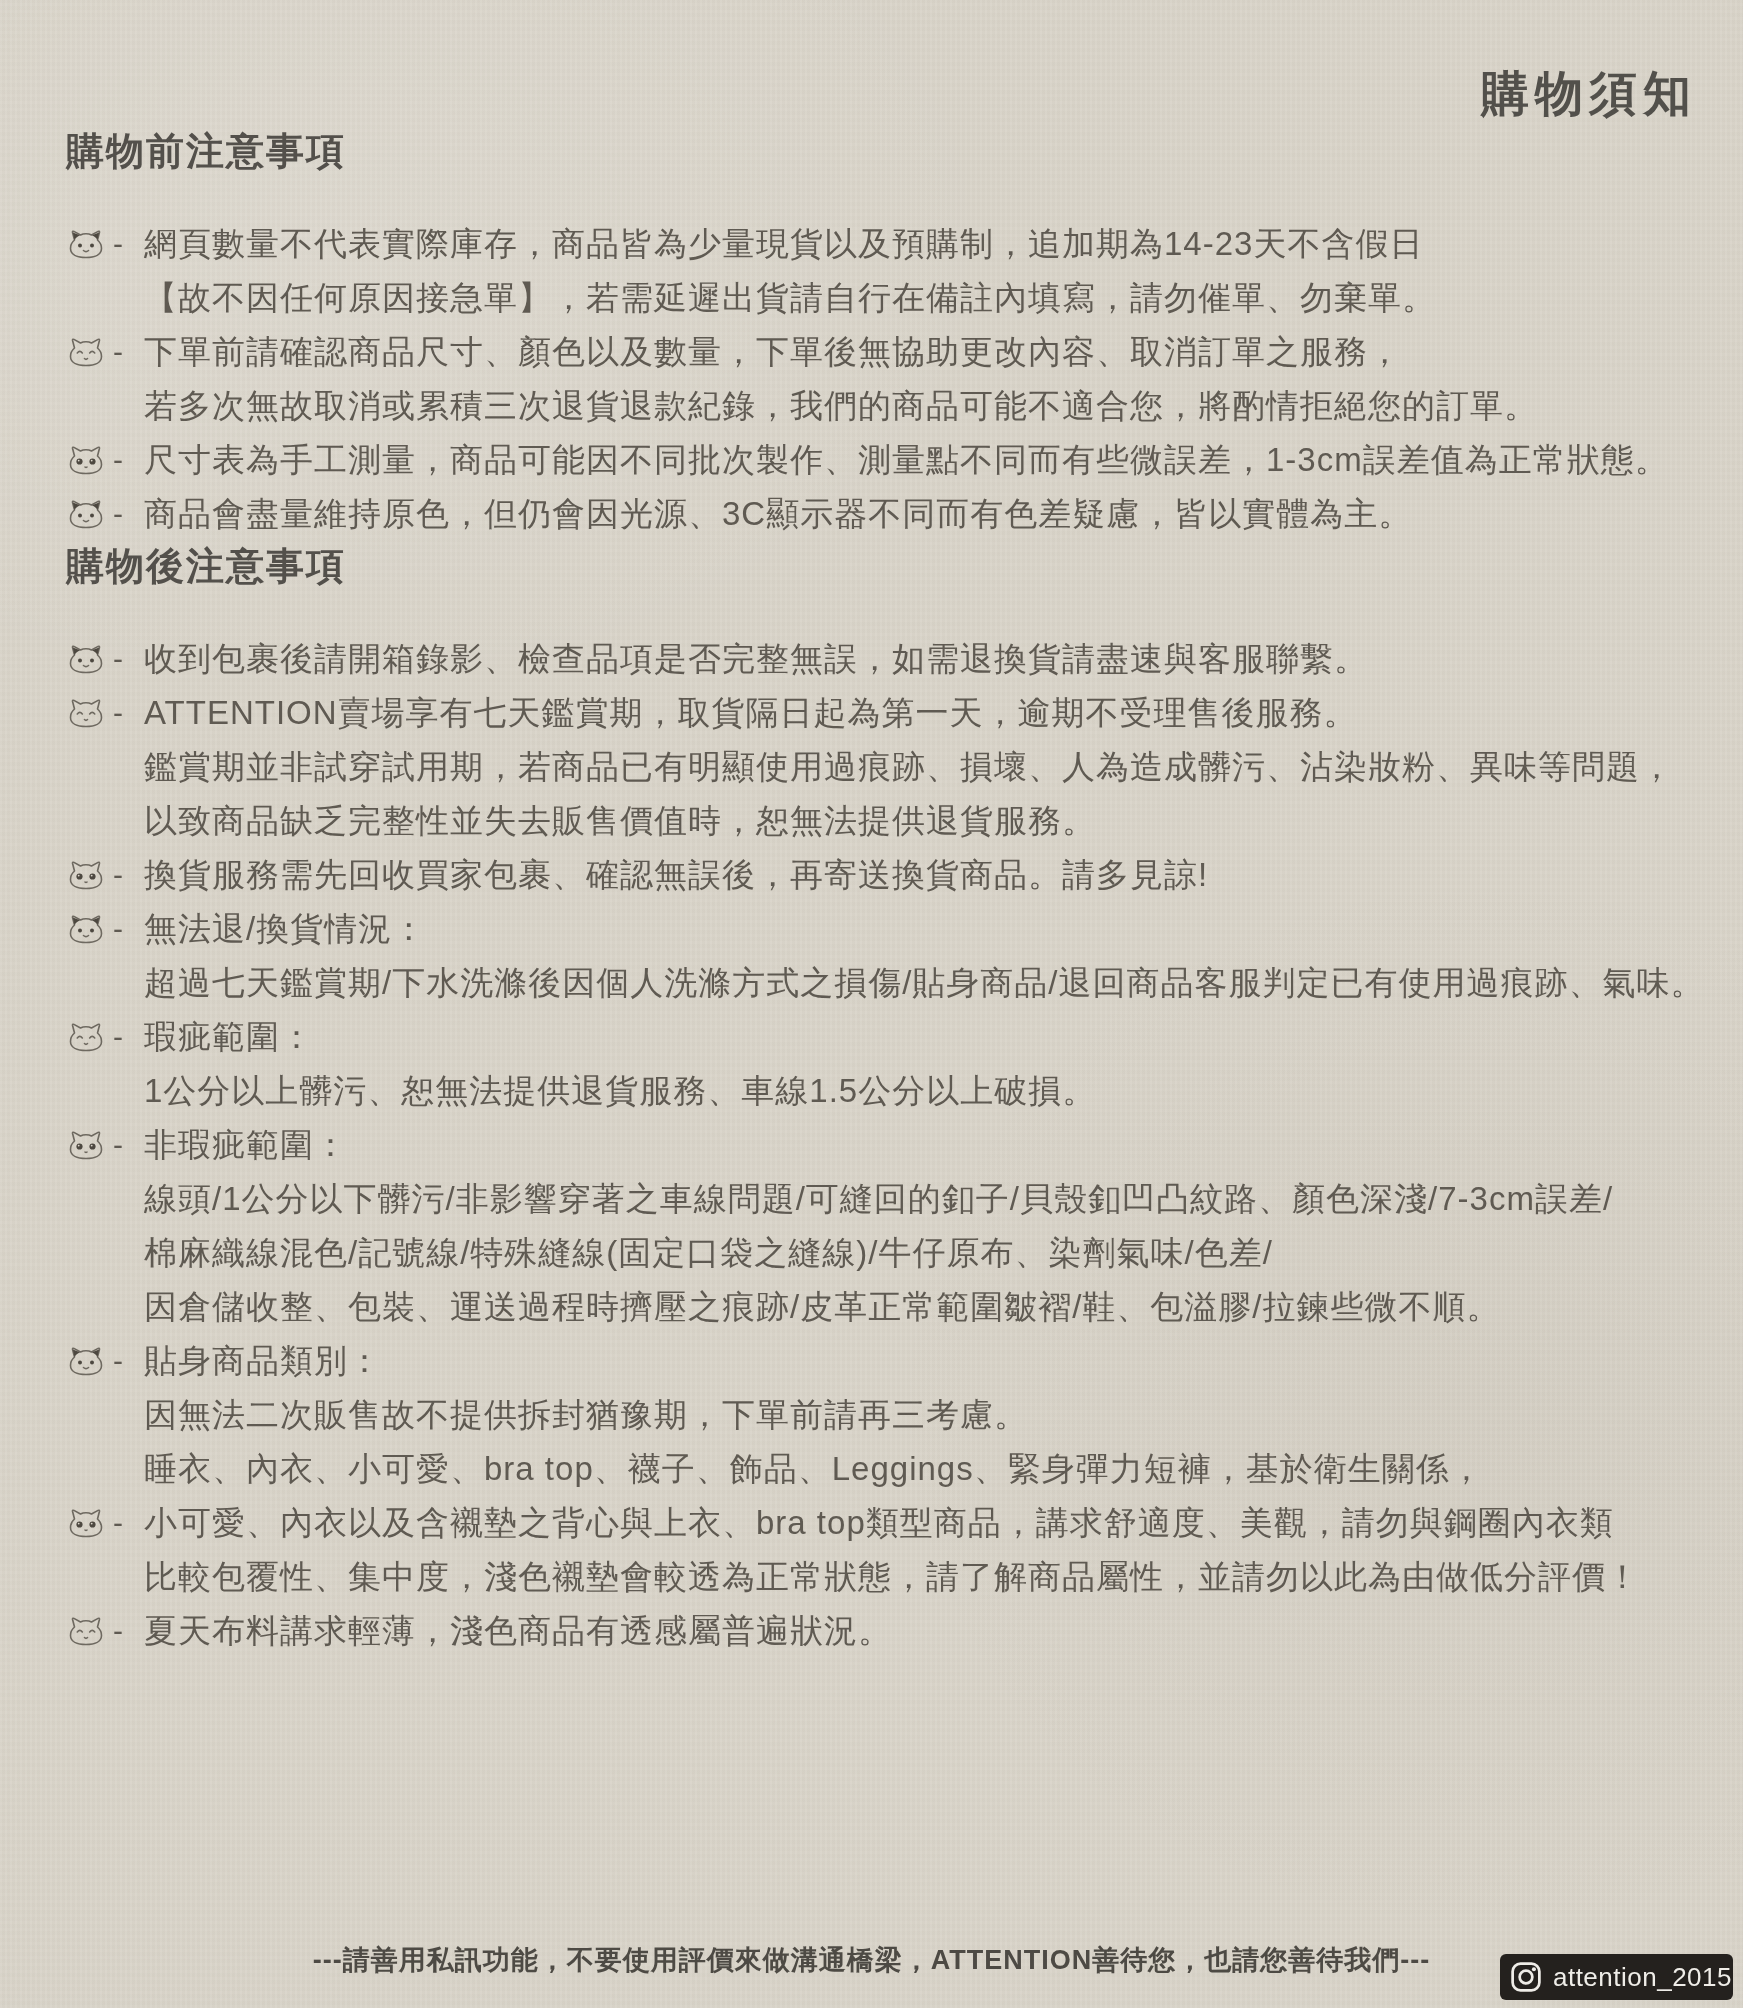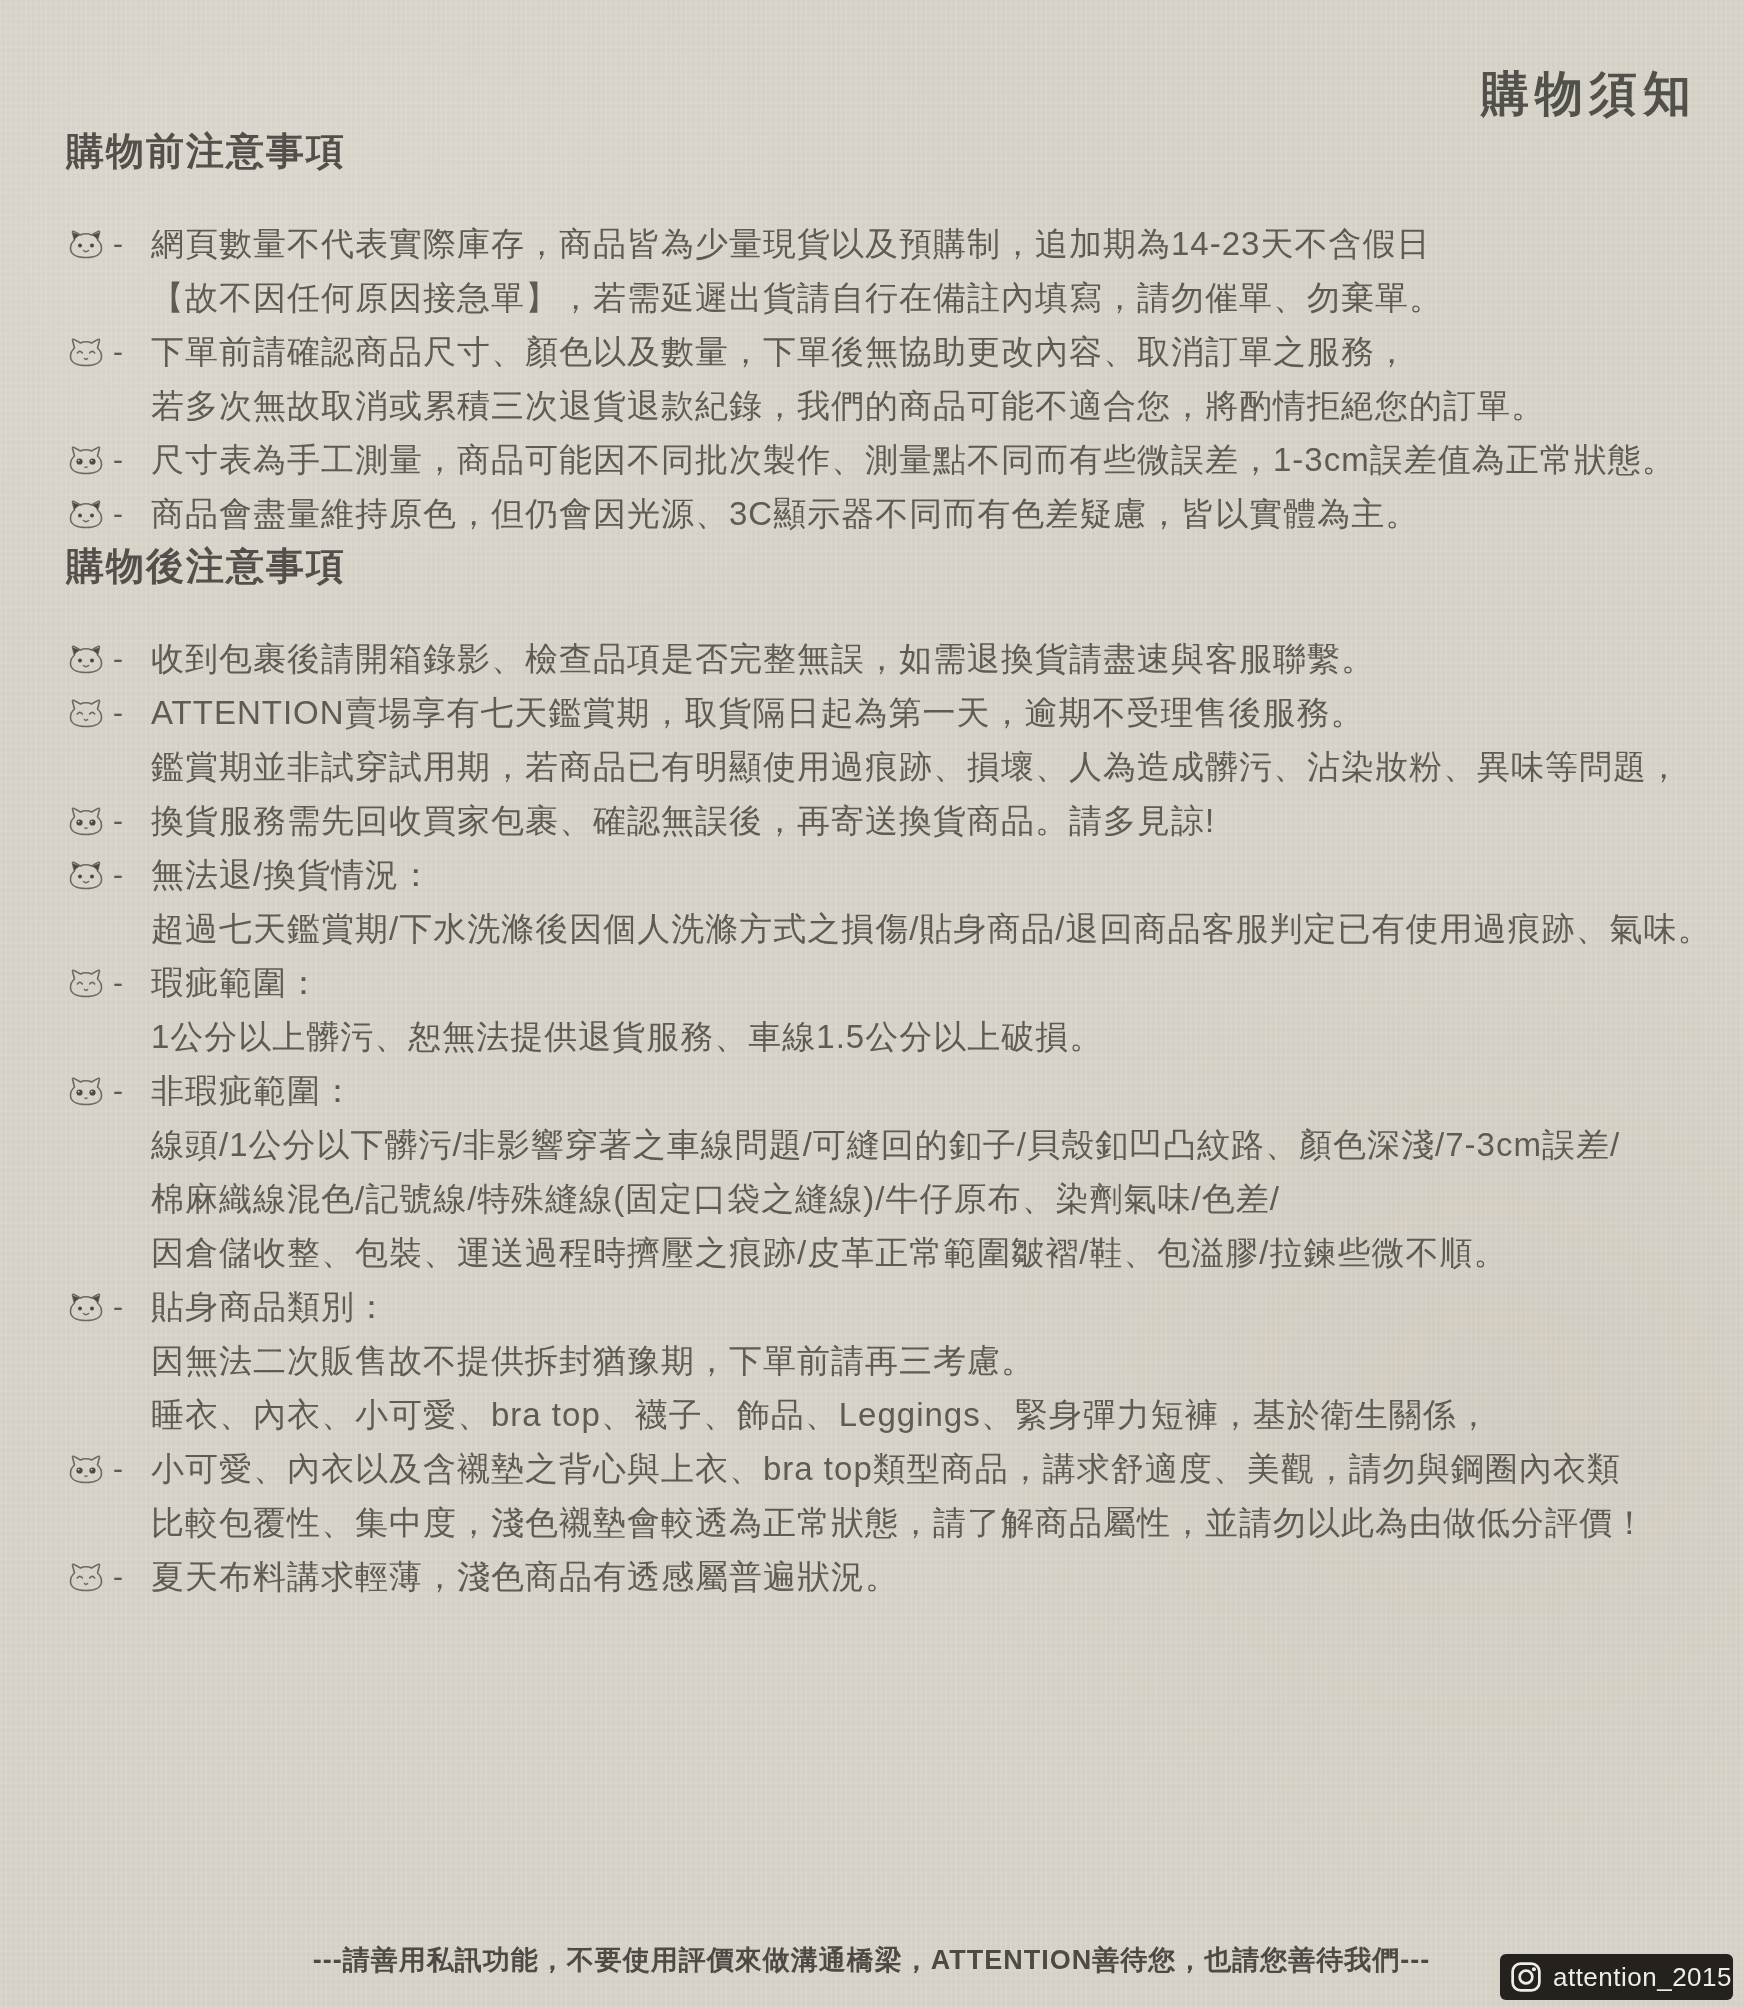--- a/index.html
+++ b/index.html
@@ -24,21 +24,21 @@
   }
   .sec1{margin-top:128px;}
   .sec2{margin-top:78px;}
   .list{margin-top:40px;}
   .item{display:grid;grid-template-columns:78px 1fr;}
   .bullet{
     display:flex;align-items:center;gap:7px;height:54px;
     color:#5f5a52;font-size:30px;
   }
   .bullet svg{flex:none;}
-  .lines{min-width:0;margin-left:7px;}
+  .lines{min-width:0;}
   .line{font-size:33px;line-height:54px;letter-spacing:1px;white-space:nowrap;}
   .footer{
     position:absolute;left:0;right:0;bottom:30px;text-align:center;
     font-size:27px;font-weight:bold;color:#4d4a44;letter-spacing:1px;
   }
   .ig-badge{
     position:absolute;right:10px;bottom:8px;
     display:flex;align-items:center;gap:10px;
     background:#24211e;border-radius:6px;padding:6px 1px 6px 9px;
   }
@@ -141,20 +141,21 @@
               <path d="M8.5 11 L6.5 3.2 C6.4 2.3 7.2 2 7.9 2.4 L14.5 6 C16 5.2 18 4.8 20 4.8 C22 4.8 24 5.2 25.5 6 L32.1 2.4 C32.8 2 33.6 2.3 33.5 3.2 L31.5 11 C34.5 13.5 35.5 16.5 35.5 19.5 C35.5 25.5 29 28.5 20 28.5 C11 28.5 4.5 25.5 4.5 19.5 C4.5 16.5 5.5 13.5 8.5 11 Z" fill="none" stroke="#6e6960" stroke-width="1.6" stroke-linecap="round" stroke-linejoin="round"></path>
               <path d="M11.3 16 Q13.8 12.8 16.3 16" fill="none" stroke="#6e6960" stroke-width="1.6" stroke-linecap="round" stroke-linejoin="round"></path>
               <path d="M23.7 16 Q26.2 12.8 28.7 16" fill="none" stroke="#6e6960" stroke-width="1.6" stroke-linecap="round" stroke-linejoin="round"></path>
               <path d="M18.5 21.5 Q20 23.2 21.5 21.5" fill="none" stroke="#6e6960" stroke-width="1.6" stroke-linecap="round" stroke-linejoin="round"></path>
             </svg>
             <span>-</span>
           </span>
           <div class="lines">
             <div class="line">ATTENTION賣場享有七天鑑賞期，取貨隔日起為第一天，逾期不受理售後服務。</div>
             <div class="line">鑑賞期並非試穿試用期，若商品已有明顯使用過痕跡、損壞、人為造成髒污、沾染妝粉、異味等問題，</div>
+            <div class="line">以致商品缺乏完整性並失去販售價值時，恕無法提供退貨服務。</div>
           </div>
         </div>
         <div class="item">
           <span class="bullet">
             <svg width="40" height="33" viewBox="0 0 40 31">
               <path d="M8.5 11 L6.5 3.2 C6.4 2.3 7.2 2 7.9 2.4 L14.5 6 C16 5.2 18 4.8 20 4.8 C22 4.8 24 5.2 25.5 6 L32.1 2.4 C32.8 2 33.6 2.3 33.5 3.2 L31.5 11 C34.5 13.5 35.5 16.5 35.5 19.5 C35.5 25.5 29 28.5 20 28.5 C11 28.5 4.5 25.5 4.5 19.5 C4.5 16.5 5.5 13.5 8.5 11 Z" fill="none" stroke="#6e6960" stroke-width="1.6" stroke-linecap="round" stroke-linejoin="round"></path>
               <circle cx="13.5" cy="16.5" r="3.1" fill="#4d4840"></circle>
               <circle cx="26.5" cy="16.5" r="3.1" fill="#4d4840"></circle>
               <circle cx="12.7" cy="15.6" r="0.9" fill="#ddd8cc"></circle>
               <circle cx="25.7" cy="15.6" r="0.9" fill="#ddd8cc"></circle>

